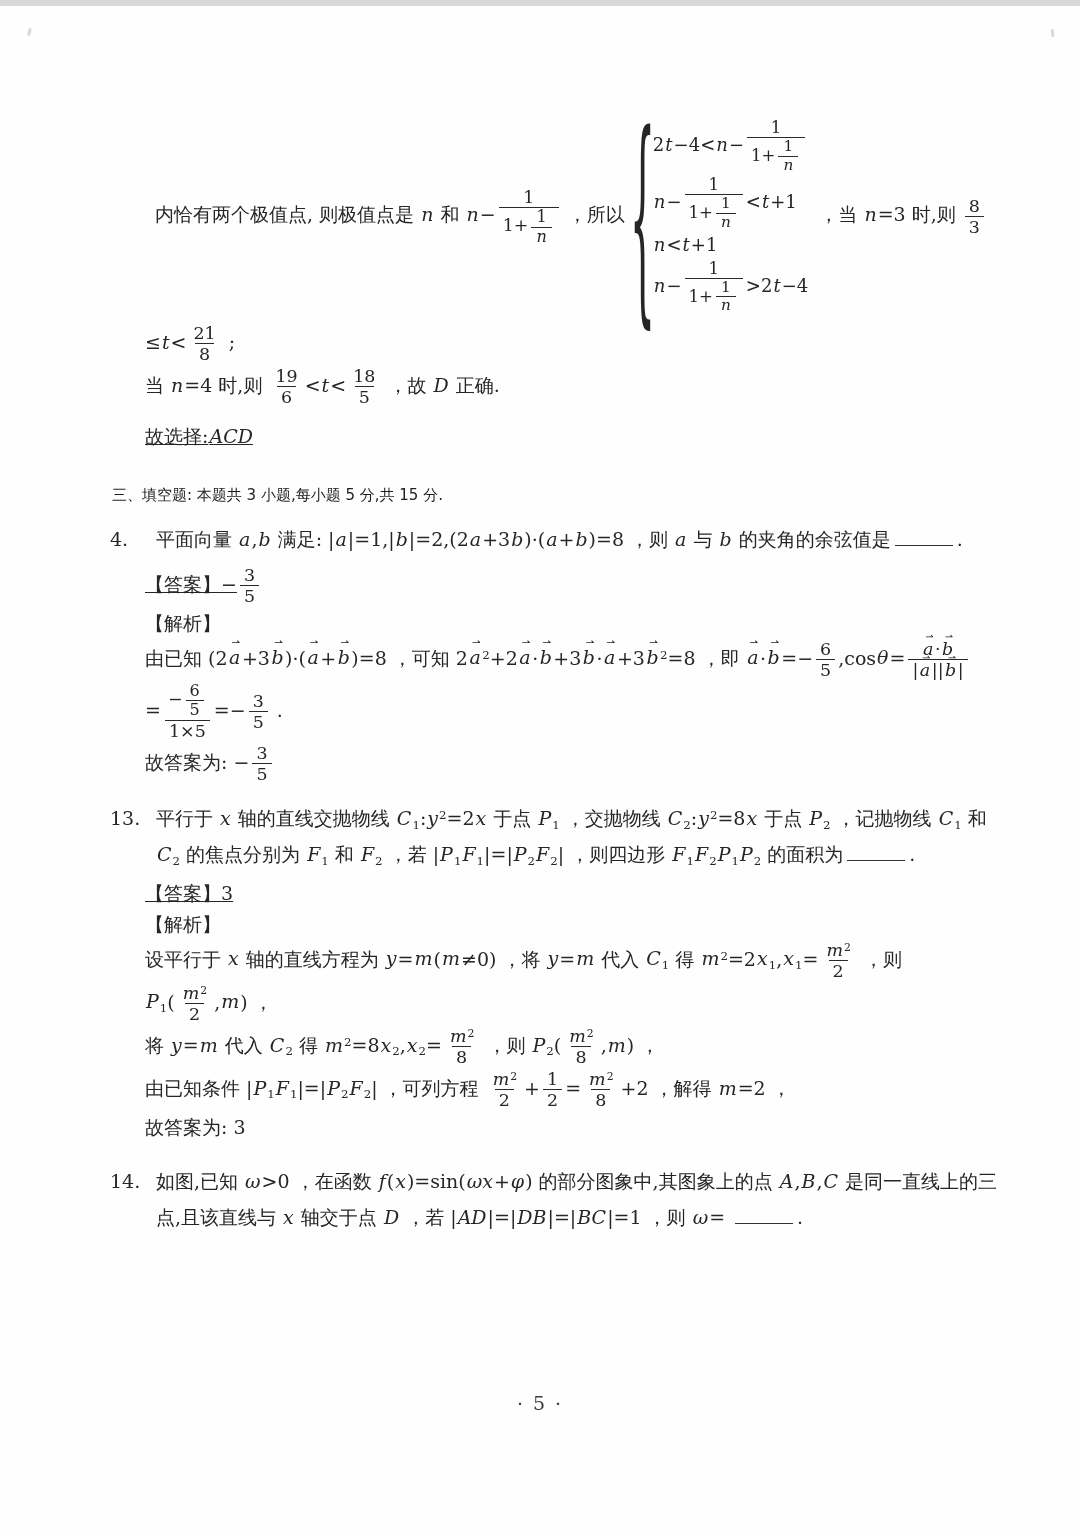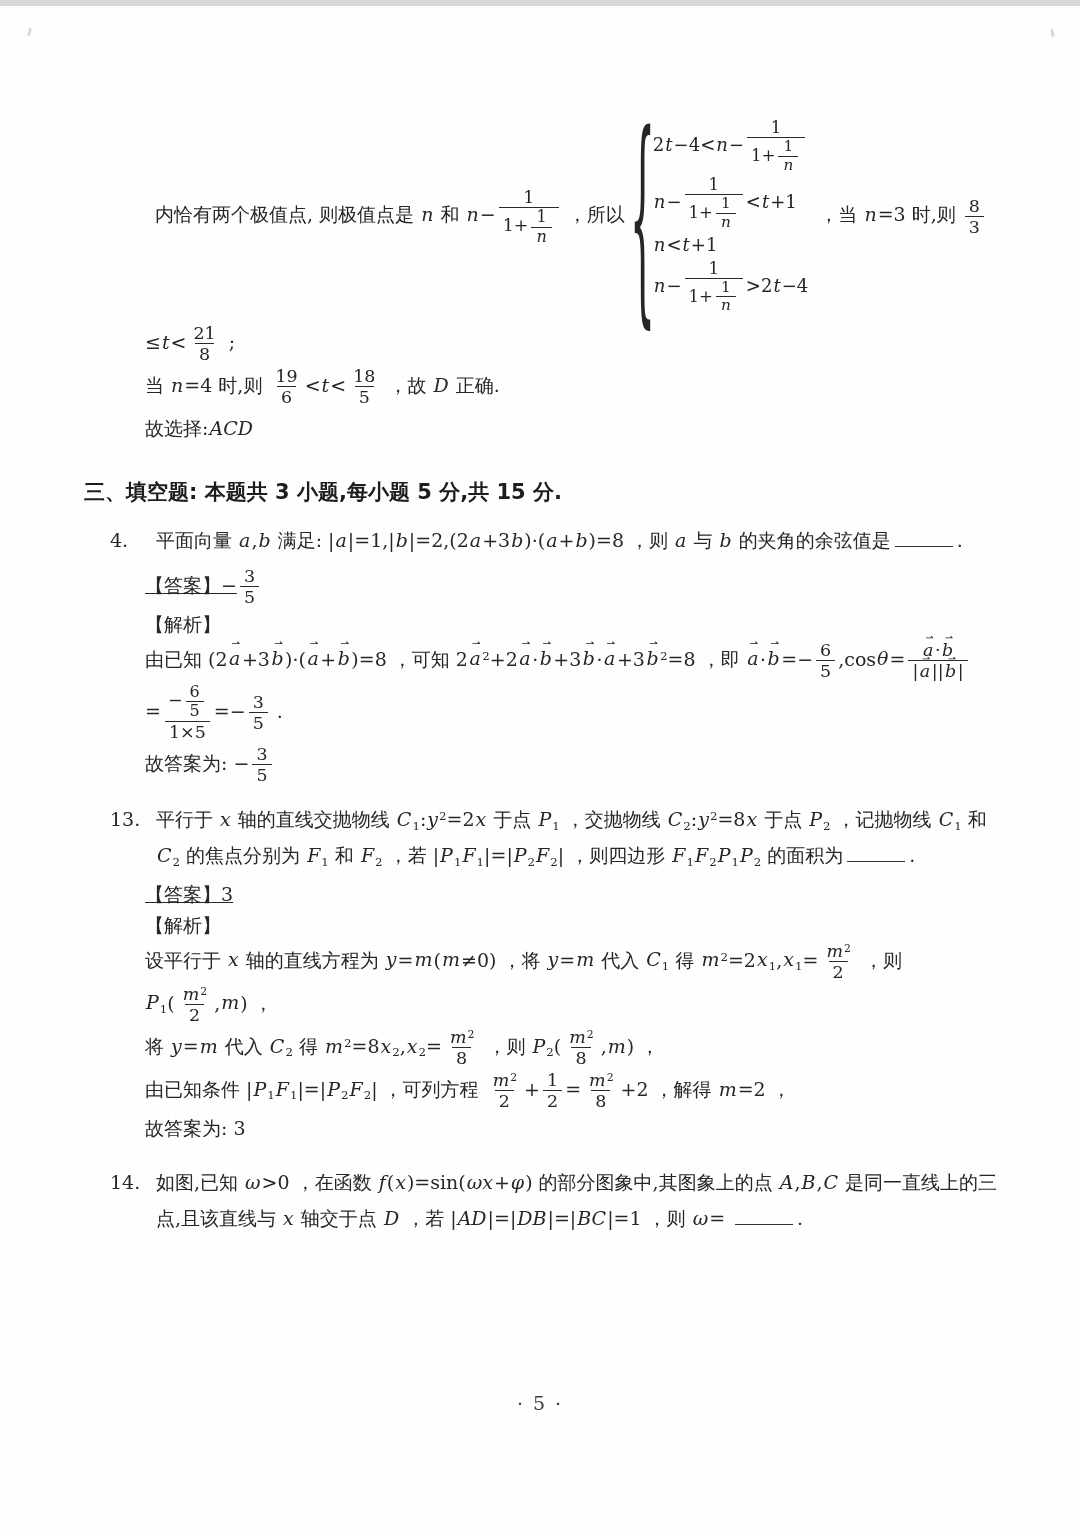--- a/index.html
+++ b/index.html
@@ -8,22 +8,22 @@
   .scanbar{position:absolute;top:0;left:0;right:0;height:6px;background:#d8d8d8;}
   .art{position:absolute;width:3px;height:8px;background:#c9c9c9;border-radius:2px;opacity:.7;}
   .artL{left:28px;top:28px;transform:rotate(14deg);}
   .artR{left:1051px;top:29px;transform:rotate(-8deg);}
   .doc{position:absolute;left:0;top:6px;width:1080px;}
 
   .mline{margin-left:145px;margin-right:40px;line-height:1.4;}
   .l1{margin-left:155px;margin-right:50px;margin-top:112px;}
   .l2{margin-top:8px;}
   .l3{margin-top:2px;}
-  .l4{margin-top:8px;}
-  .sec{margin-left:84px;margin-top:36px;font-weight:bold;font-size:21px;
+  .l4{margin-top:16px;text-decoration:underline;}
+  .sec{margin-left:112px;margin-top:36px;font-weight:normal;font-size:15px;
        font-family:"DejaVu Sans","Liberation Sans",sans-serif;color:#1d1d1d;}
   .prob{margin-left:110px;margin-top:16px;margin-right:70px;position:relative;
         padding-left:46px;line-height:1.9;}
   .pnum{position:absolute;left:0;top:0;}
   .ans{margin-top:8px;text-decoration:underline;}
   .lab{margin-top:4px;}
   .sol{margin-top:2px;}
   .sol-tight{margin-top:2px;line-height:1.5;}
   .final{margin-top:4px;}
   .footer{position:absolute;left:0;top:1392px;width:100%;text-align:center;

